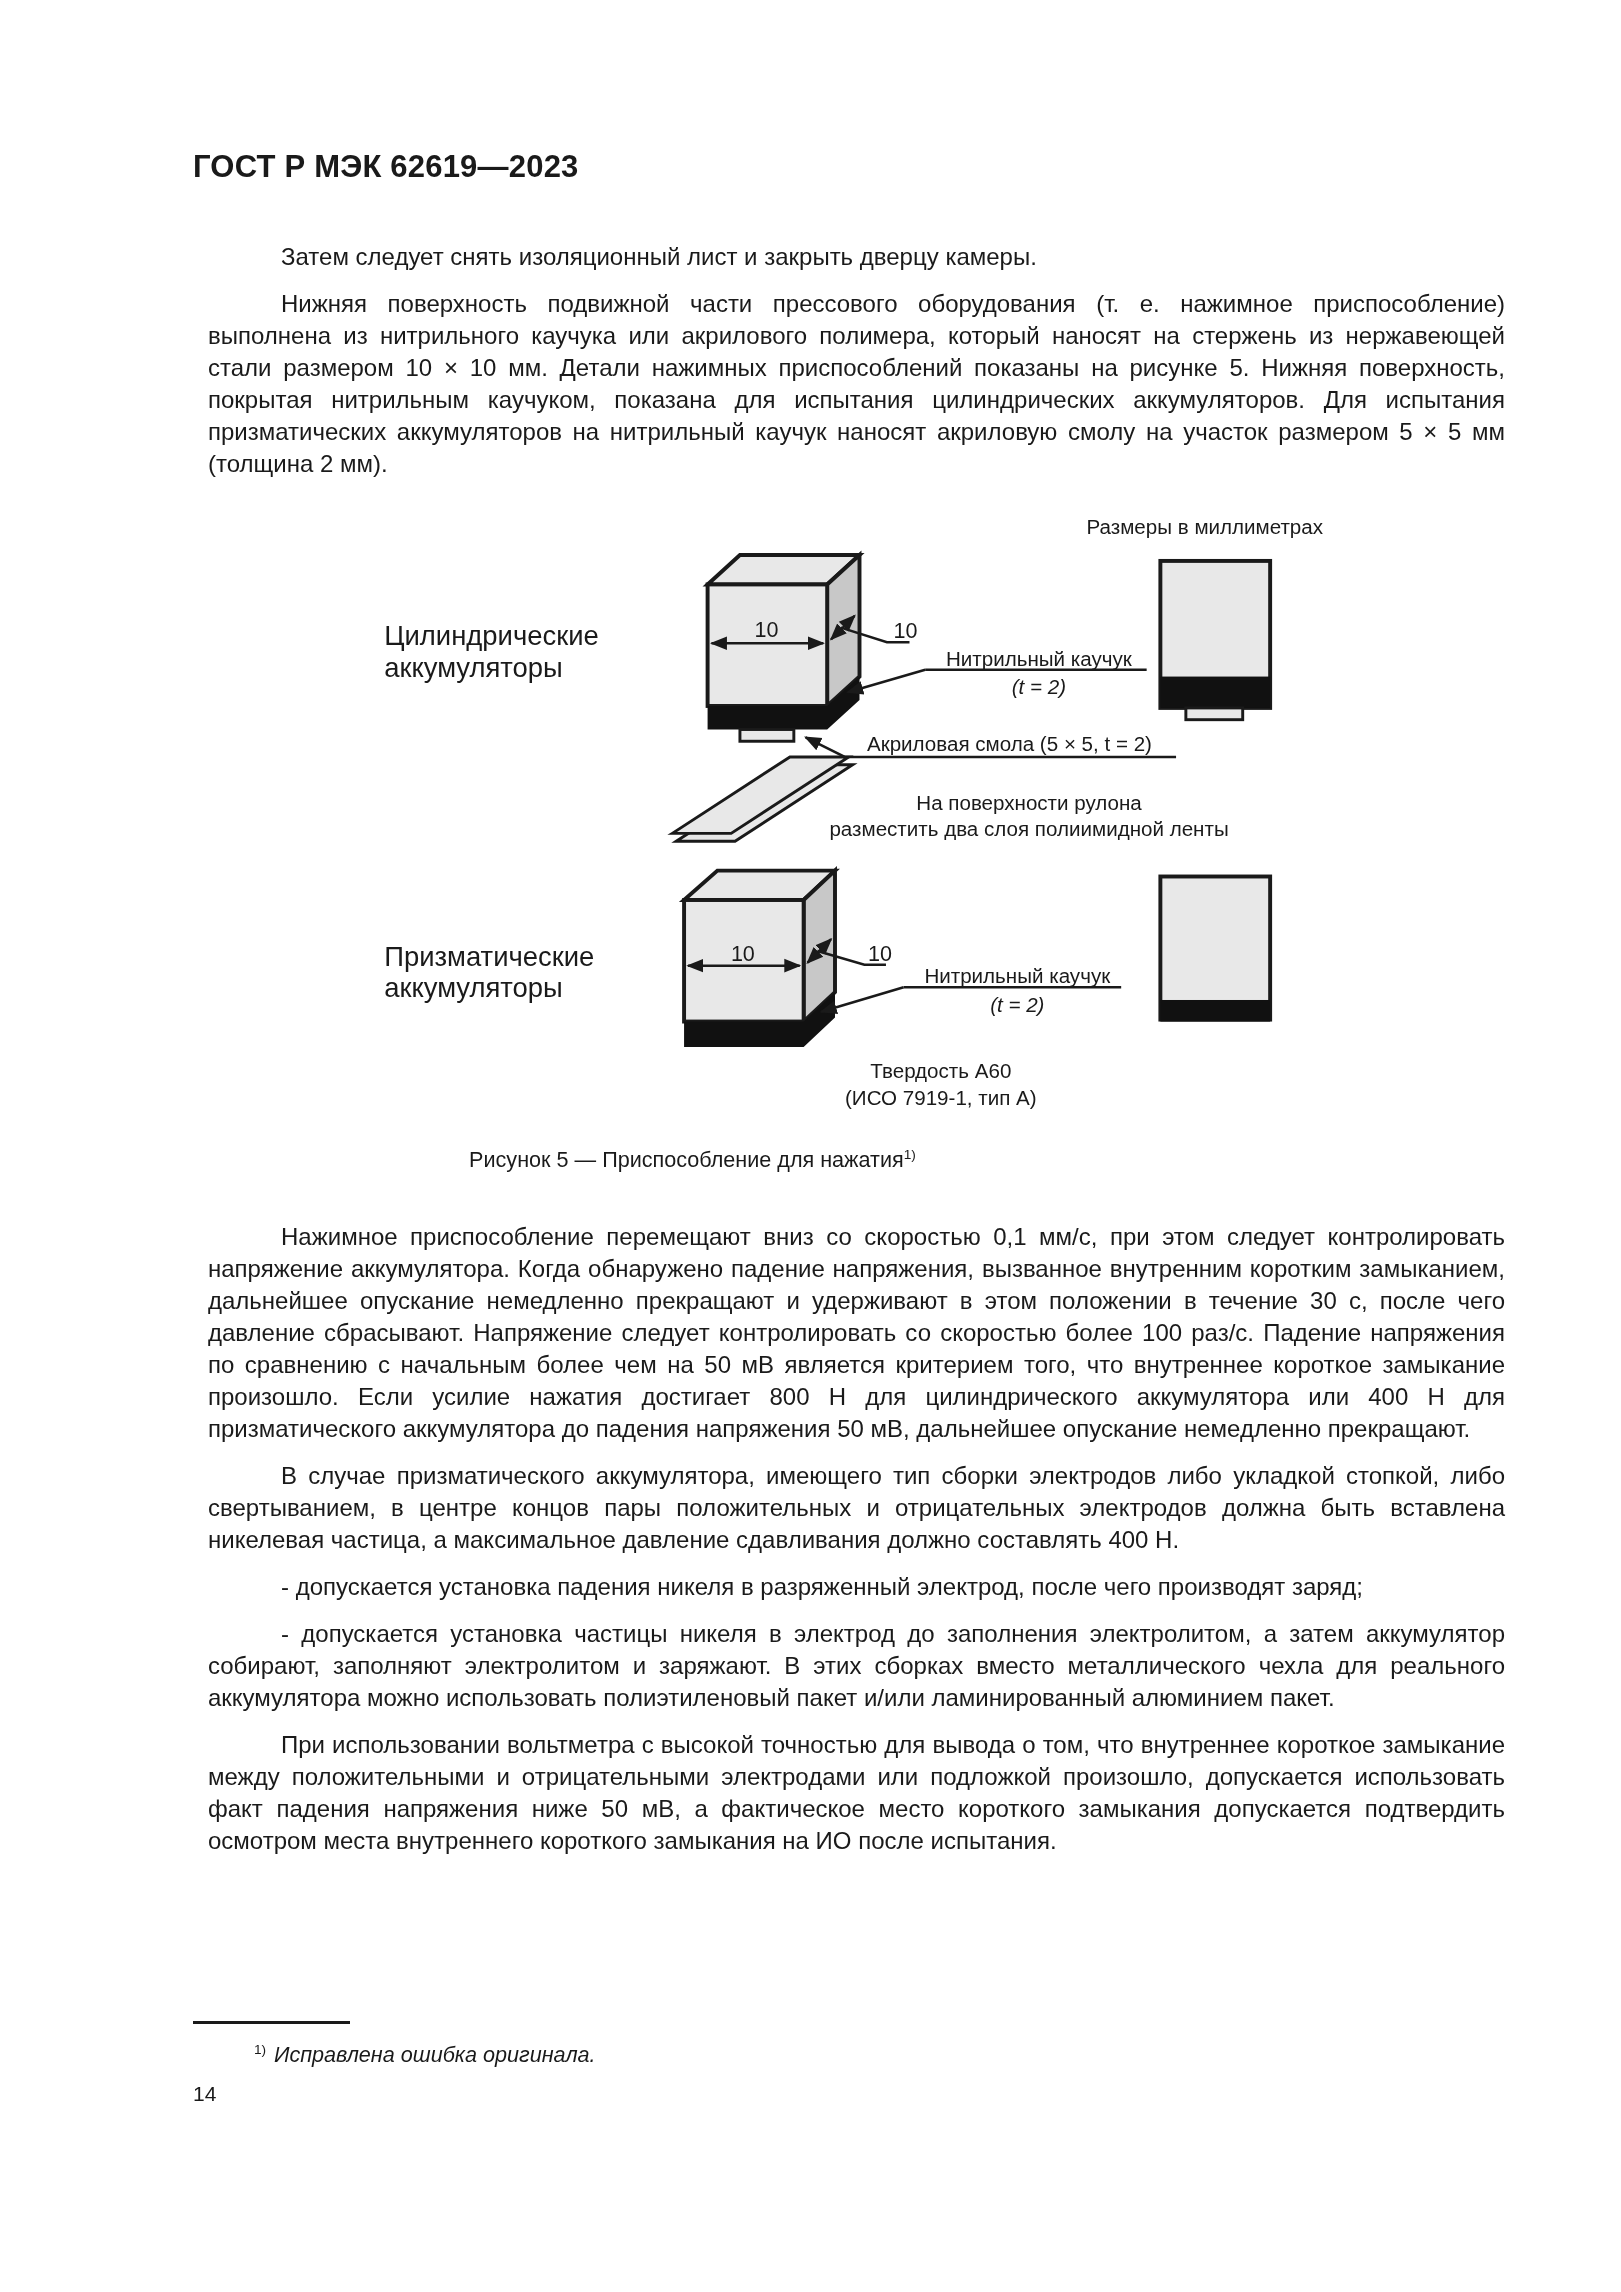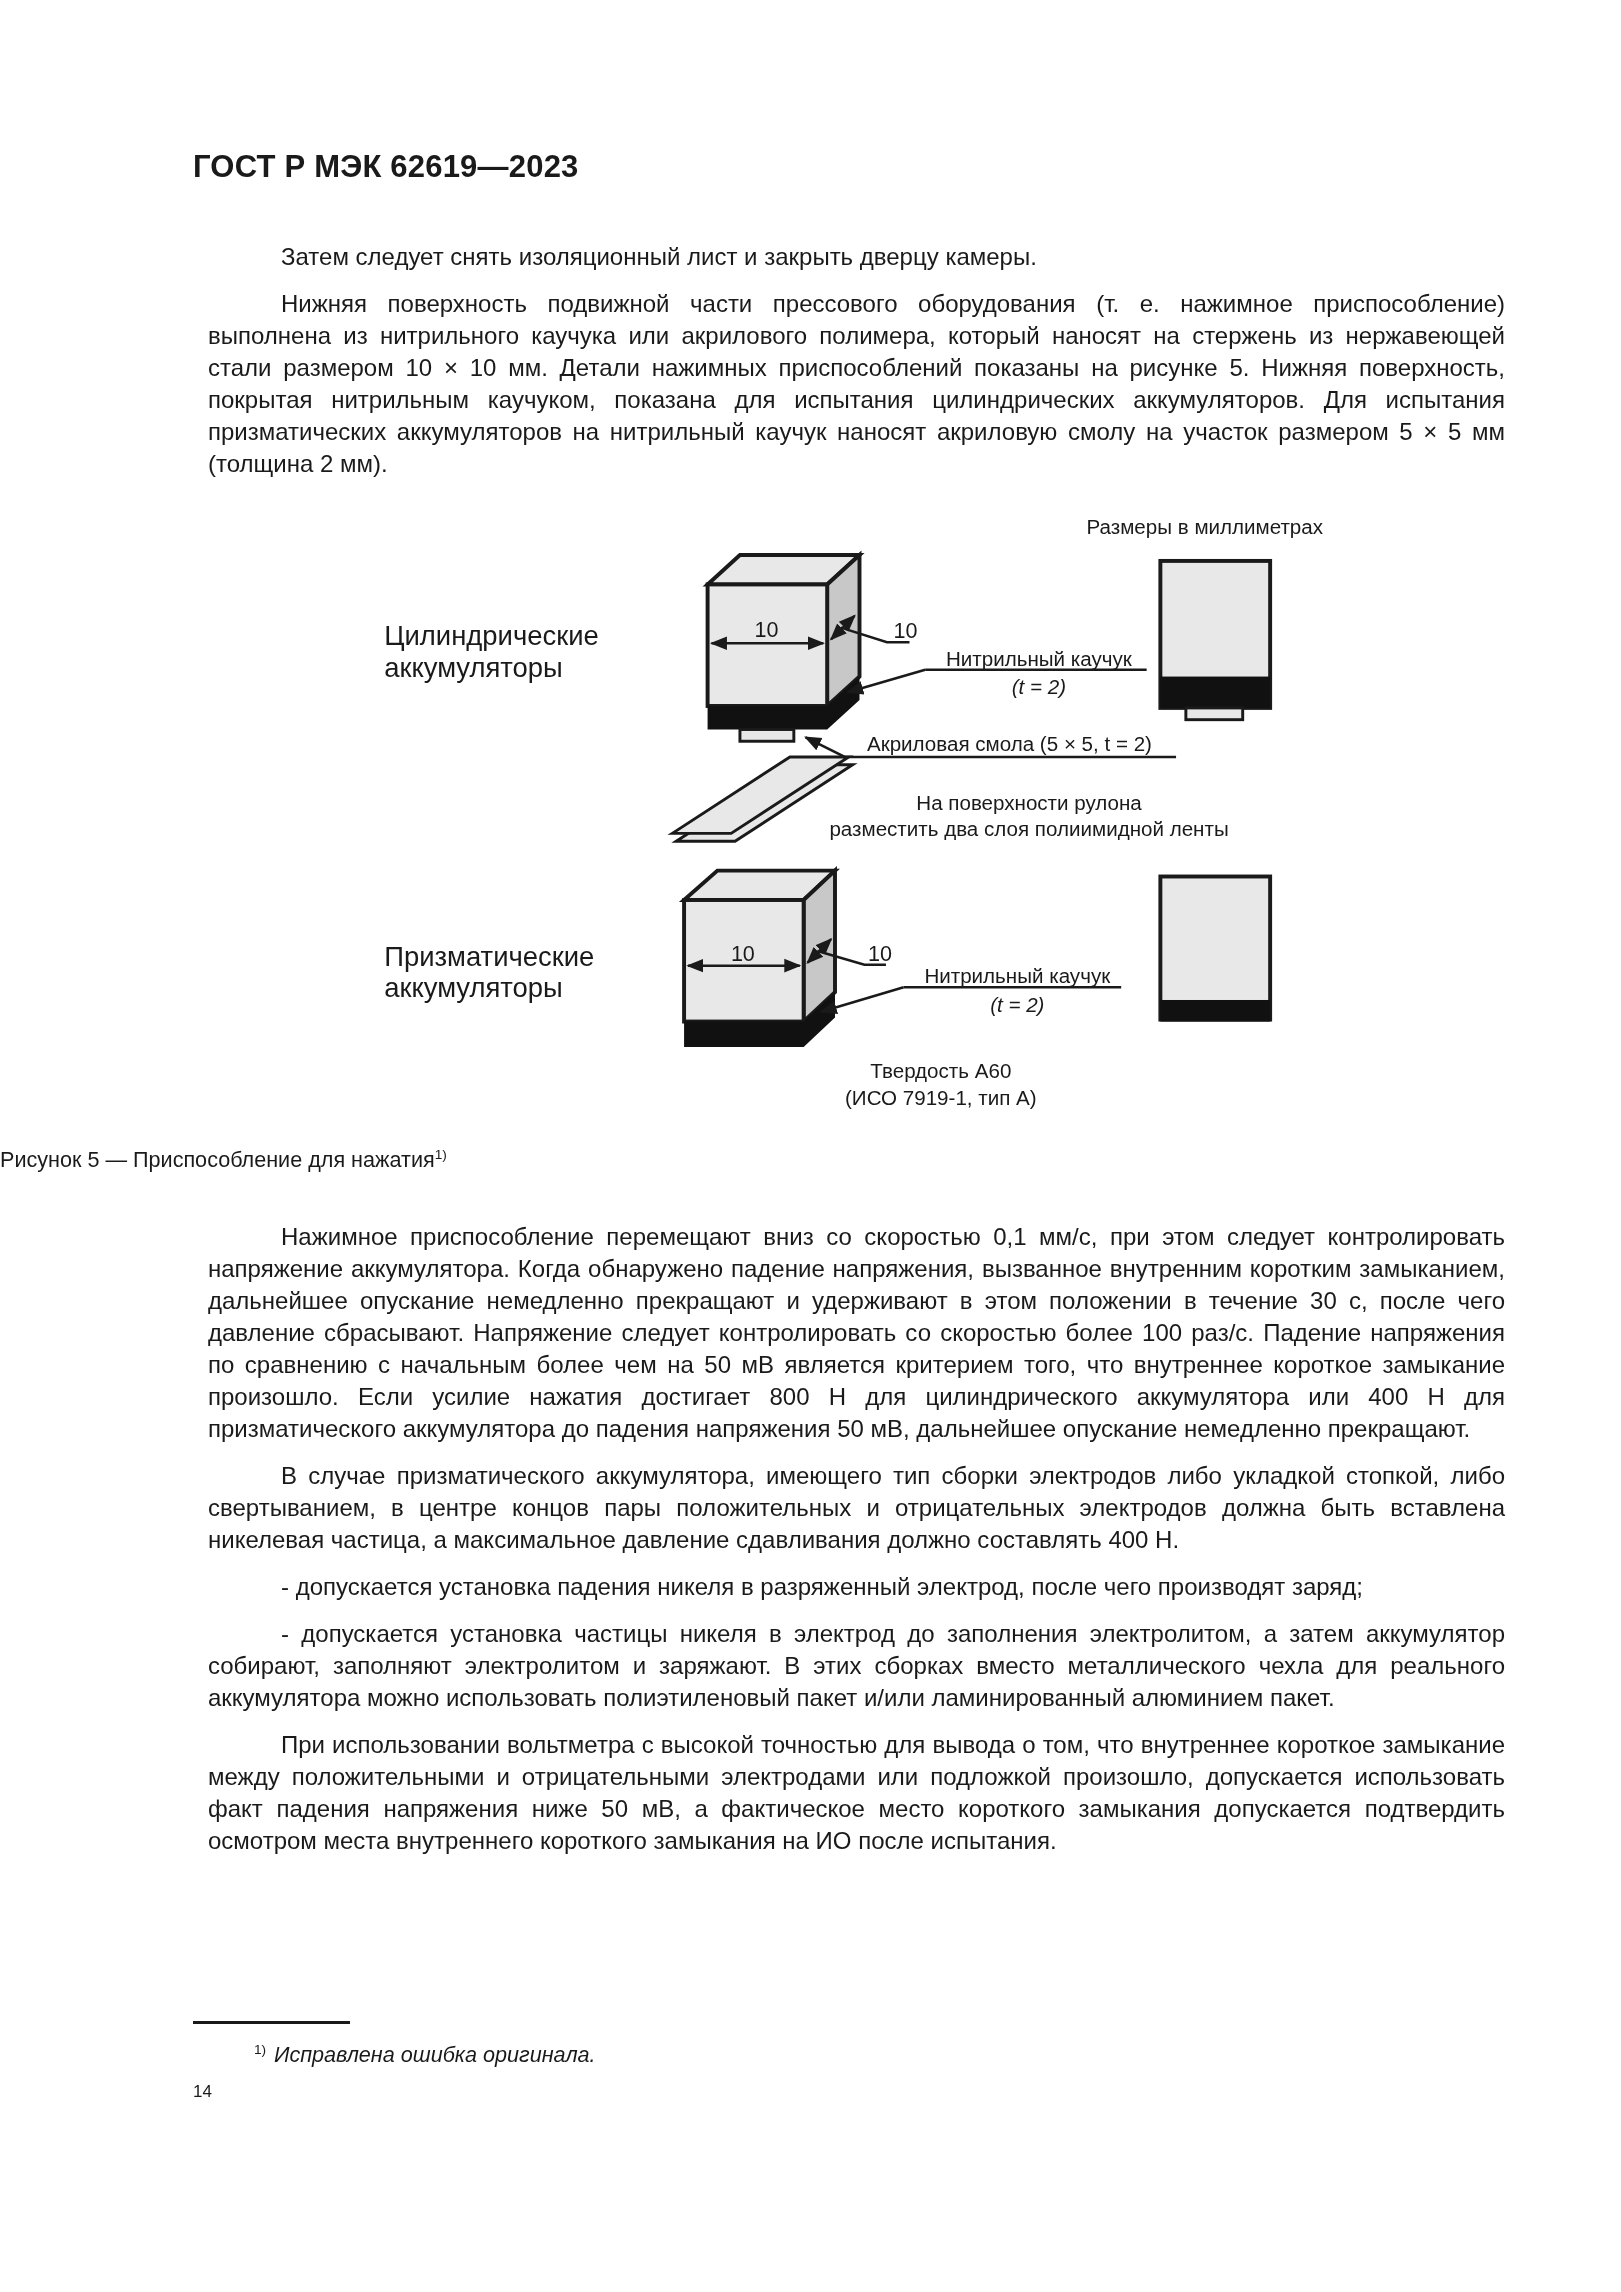--- a/index.html
+++ b/index.html
@@ -5,26 +5,26 @@
   html, body { margin:0; padding:0; background:#fff; }
   body { width:1621px; height:2293px; position:relative; overflow:hidden;
          font-family:"Liberation Sans", sans-serif; color:#1a1a1a; }
   .hdr { position:absolute; left:193px; top:149px; font-weight:bold; font-size:31px; letter-spacing:0.2px; }
   .txt { position:absolute; left:193px; width:1327px; font-size:24px; line-height:32px; text-align:justify; }
   .txt p { margin:15px; text-indent:73px; }
   #top { top:226px; }
   #mid { top:1206px; }
   #fig { position:absolute; left:0; top:0; width:1621px; height:2293px; pointer-events:none; }
   #fig text { font-family:"Liberation Sans", sans-serif; fill:#1a1a1a; }
-  .caption { position:absolute; left:0; width:1385px; top:1147px; text-align:left; font-size:21.6px; }
+  .caption { position:absolute; left:0; width:1385px; top:1147px; text-align:center; font-size:21.6px; }
   .caption sup { font-size:13.7px; vertical-align:7.8px; }
   .fn-line { position:absolute; left:193px; top:2021px; width:157px; height:2.9px; background:#1a1a1a; }
   .fn { position:absolute; left:254px; top:2042px; font-size:21.6px; font-style:italic; }
   .fn sup { font-size:13.7px; font-style:normal; vertical-align:7.8px; margin-right:7.8px; }
-  .pg { position:absolute; left:193px; top:2082px; font-size:17px; }
+  .pg { position:absolute; left:193px; top:2082px; font-size:21px; }
 </style>
 </head>
 <body>
 
 <div class="hdr">ГОСТ Р МЭК 62619—2023</div>
 
 <div class="txt" id="top">
   <p>Затем следует снять изоляционный лист и закрыть дверцу камеры.</p>
   <p>Нижняя поверхность подвижной части прессового оборудования (т. е. нажимное приспособление) выполнена из нитрильного каучука или акрилового полимера, который наносят на стержень из нержавеющей стали размером 10 × 10 мм. Детали нажимных приспособлений показаны на рисунке 5. Нижняя поверхность, покрытая нитрильным каучуком, показана для испытания цилиндрических аккумуляторов. Для испытания призматических аккумуляторов на нитрильный каучук наносят акриловую смолу на участок размером 5 × 5 мм (толщина 2 мм).</p>
 </div>

